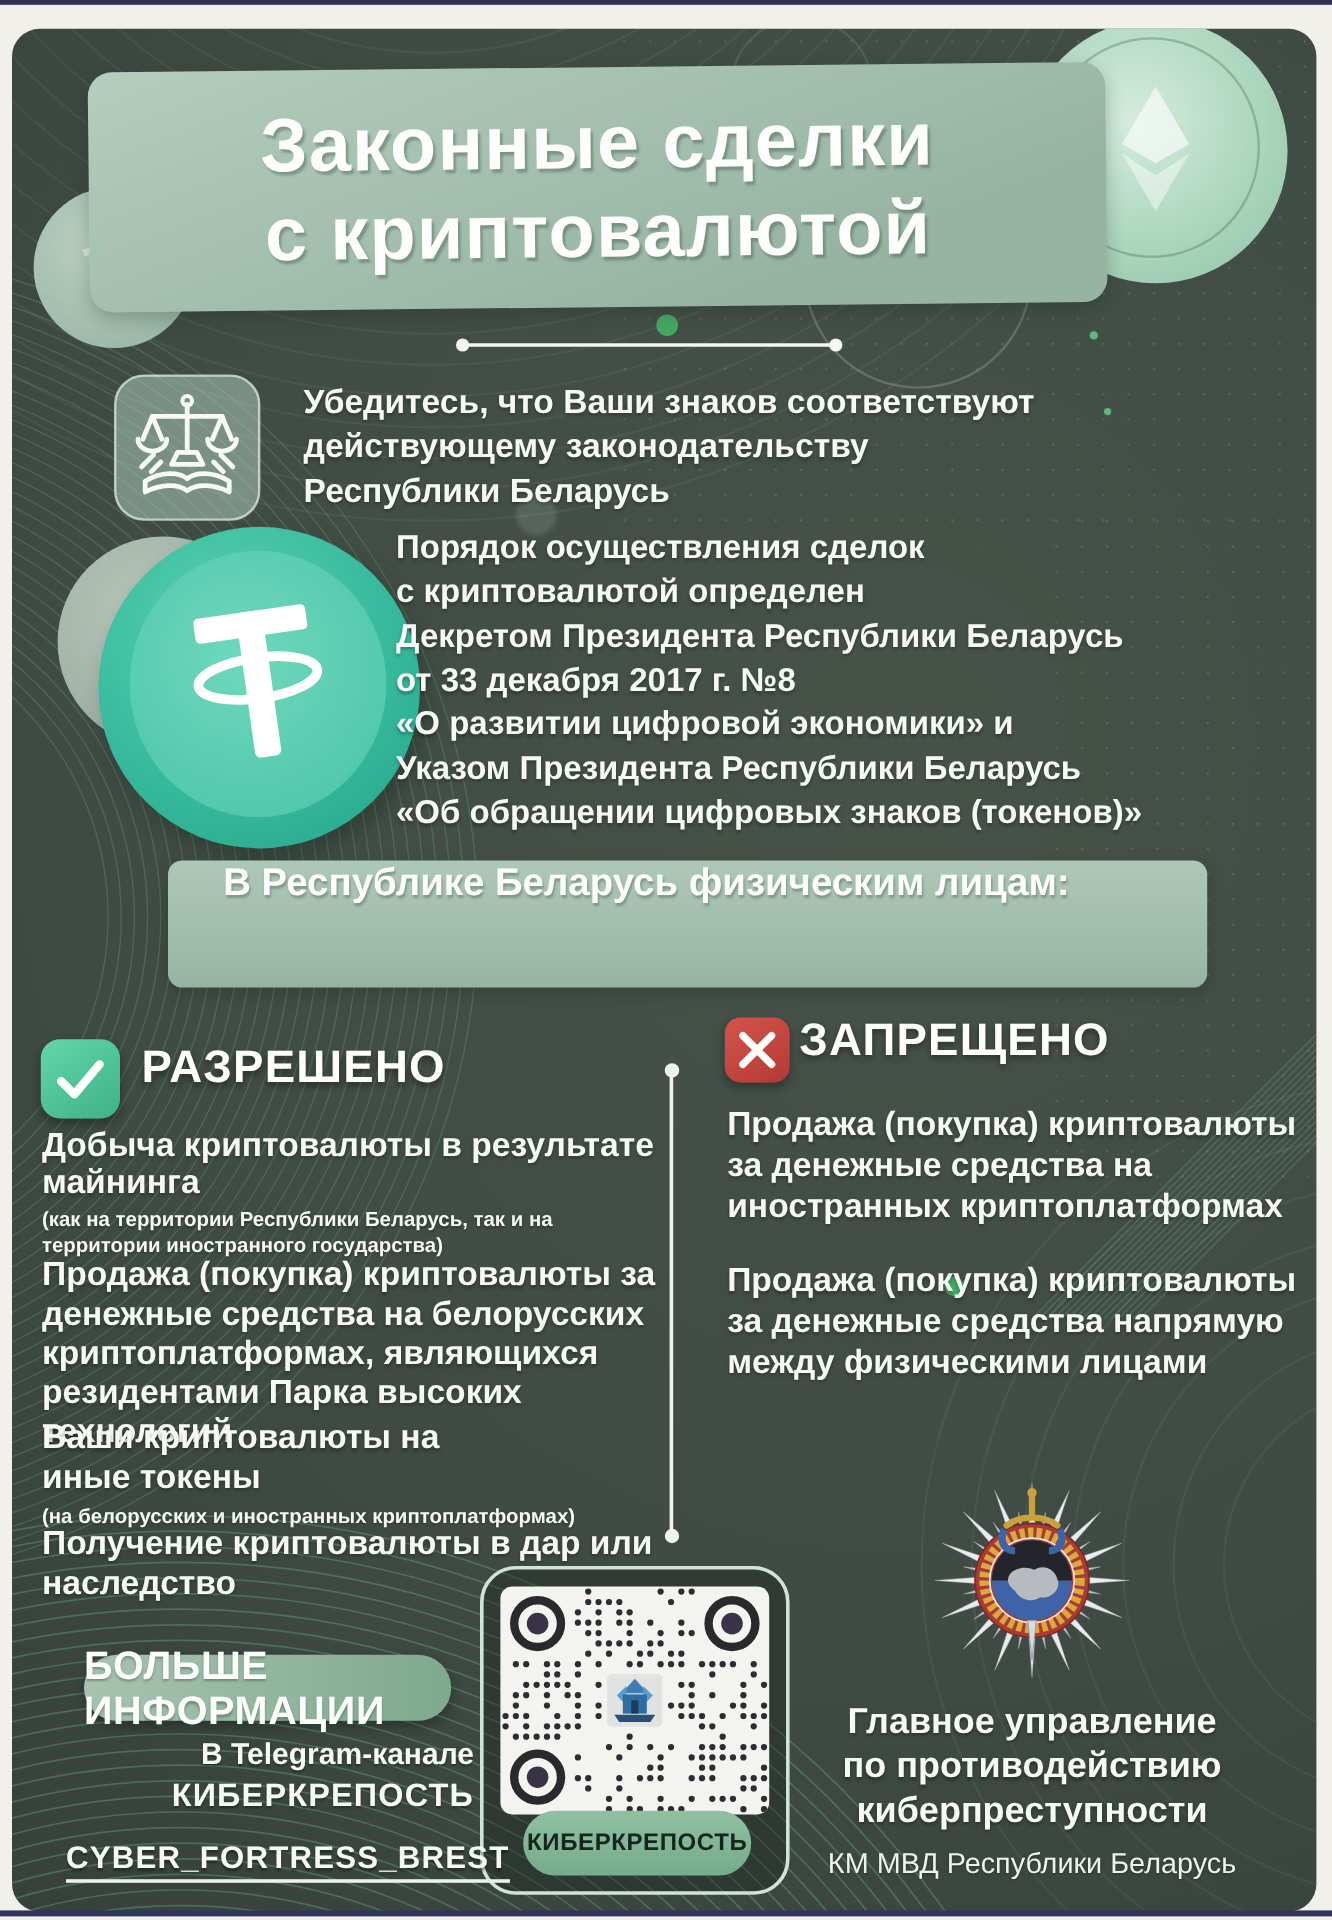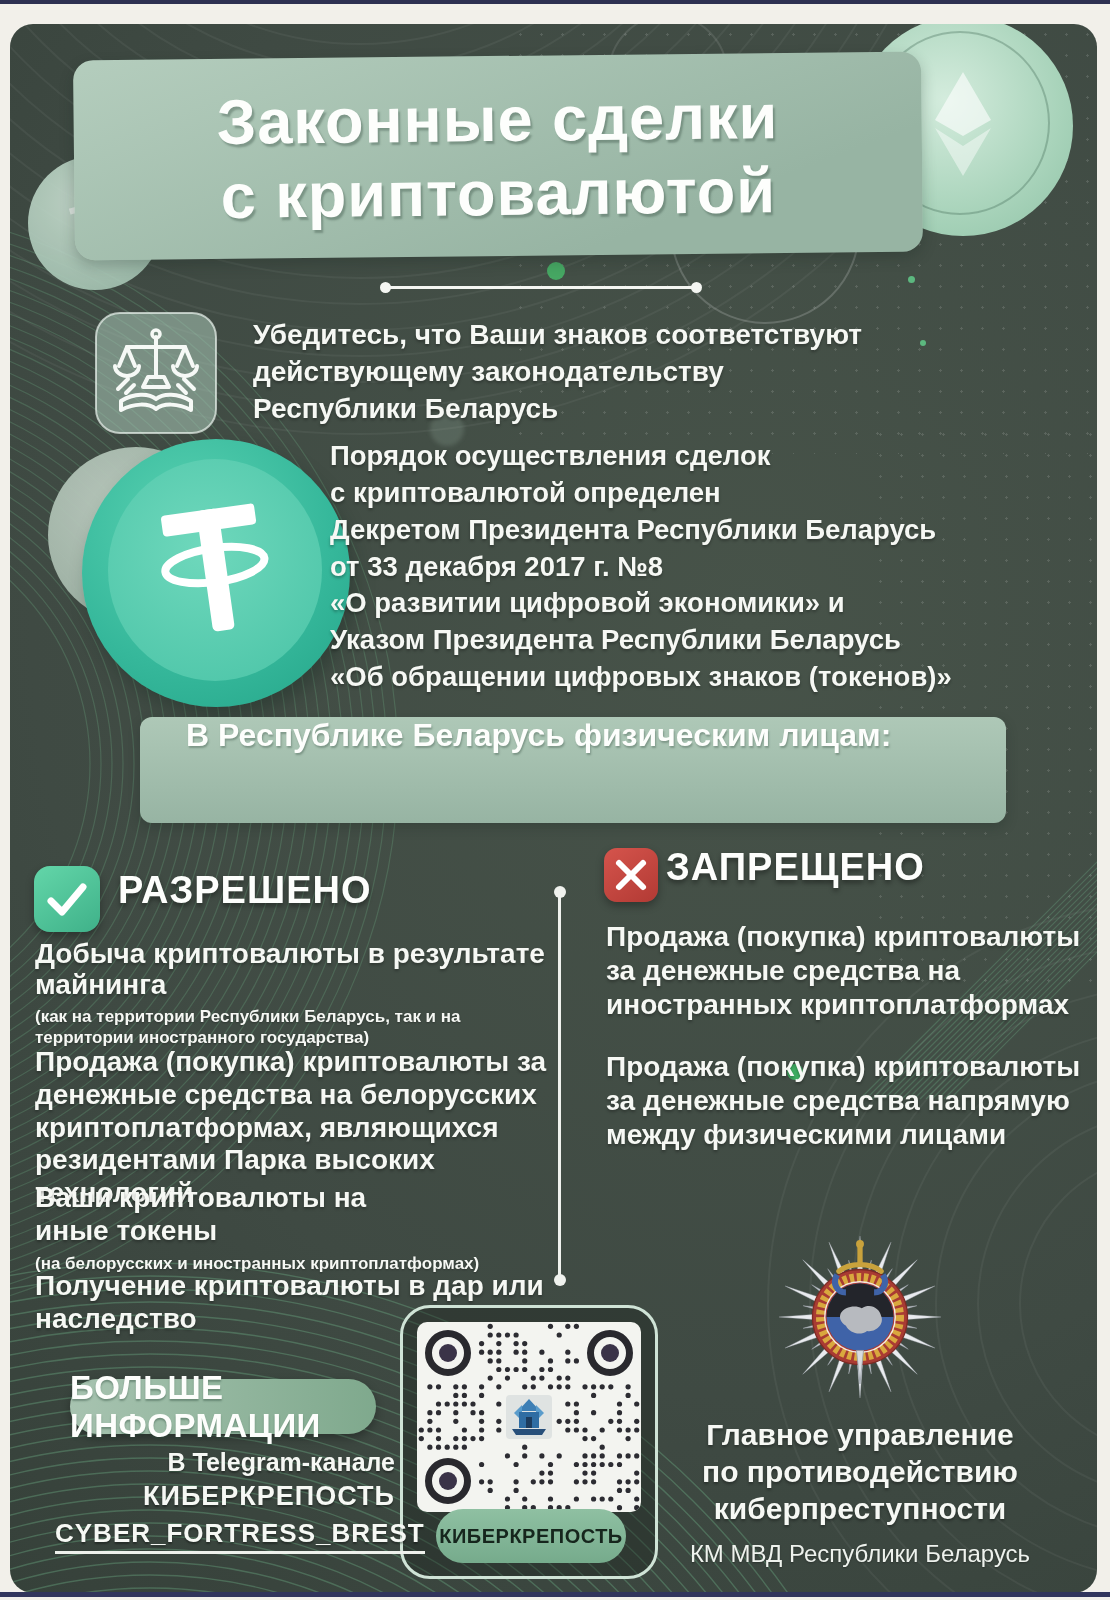--- a/index.html
+++ b/index.html
@@ -106,21 +106,21 @@
   .qr-pill span{font-size:20px;font-weight:bold;color:#16261d;letter-spacing:.5px;}
 
   
   .info-pill{position:absolute;left:60px;top:1355px;width:306px;height:55px;z-index:4;border-radius:28px;
      background:linear-gradient(90deg,#a7c3b0,#7fa98d);display:flex;align-items:center;justify-content:center;
      box-shadow:0 4px 10px rgba(0,0,0,.3);}
   .info-pill span{font-size:33px;font-weight:bold;color:#fdfefc;letter-spacing:.5px;text-shadow:0 2px 2px rgba(40,70,55,.4);}
   .tg-block{position:absolute;left:45px;top:1424px;width:340px;z-index:4;text-align:right;}
   .tg-line1{font-size:25px;font-weight:bold;text-shadow:0 2px 2px rgba(0,0,0,.35);}
   .tg-line2{font-size:27px;font-weight:bold;letter-spacing:1px;margin-top:4px;text-shadow:0 2px 2px rgba(0,0,0,.35);}
-  .tg-line3{display:inline-block;font-size:26px;font-weight:bold;letter-spacing:1px;margin-top:6px;
+  .tg-line3{display:inline-block;font-size:26px;font-weight:bold;letter-spacing:1px;margin-top:21px;
      border-bottom:3px solid #eef1ec;padding-bottom:2px;text-shadow:0 2px 2px rgba(0,0,0,.35);}
 
   
   .emblem{position:absolute;left:762px;top:1205px;width:176px;height:176px;z-index:4;}
   .dept-block{position:absolute;left:650px;top:1392px;width:400px;z-index:4;text-align:center;}
   .dept-line{font-size:30px;font-weight:bold;line-height:1.24;text-shadow:0 2px 3px rgba(0,0,0,.35);}
   .dept-sub{font-size:24px;margin-top:12px;color:#eef2ed;text-shadow:0 1px 2px rgba(0,0,0,.3);}
 
   
   .dot{position:absolute;border-radius:50%;z-index:2;}

